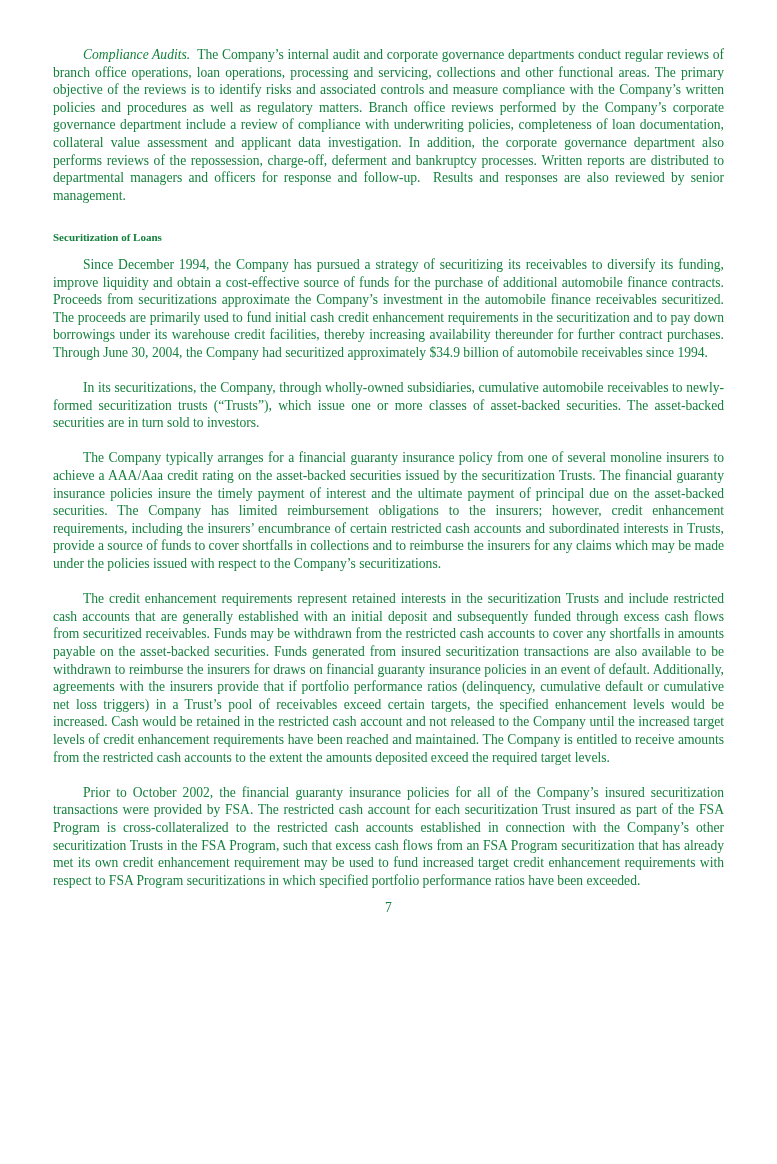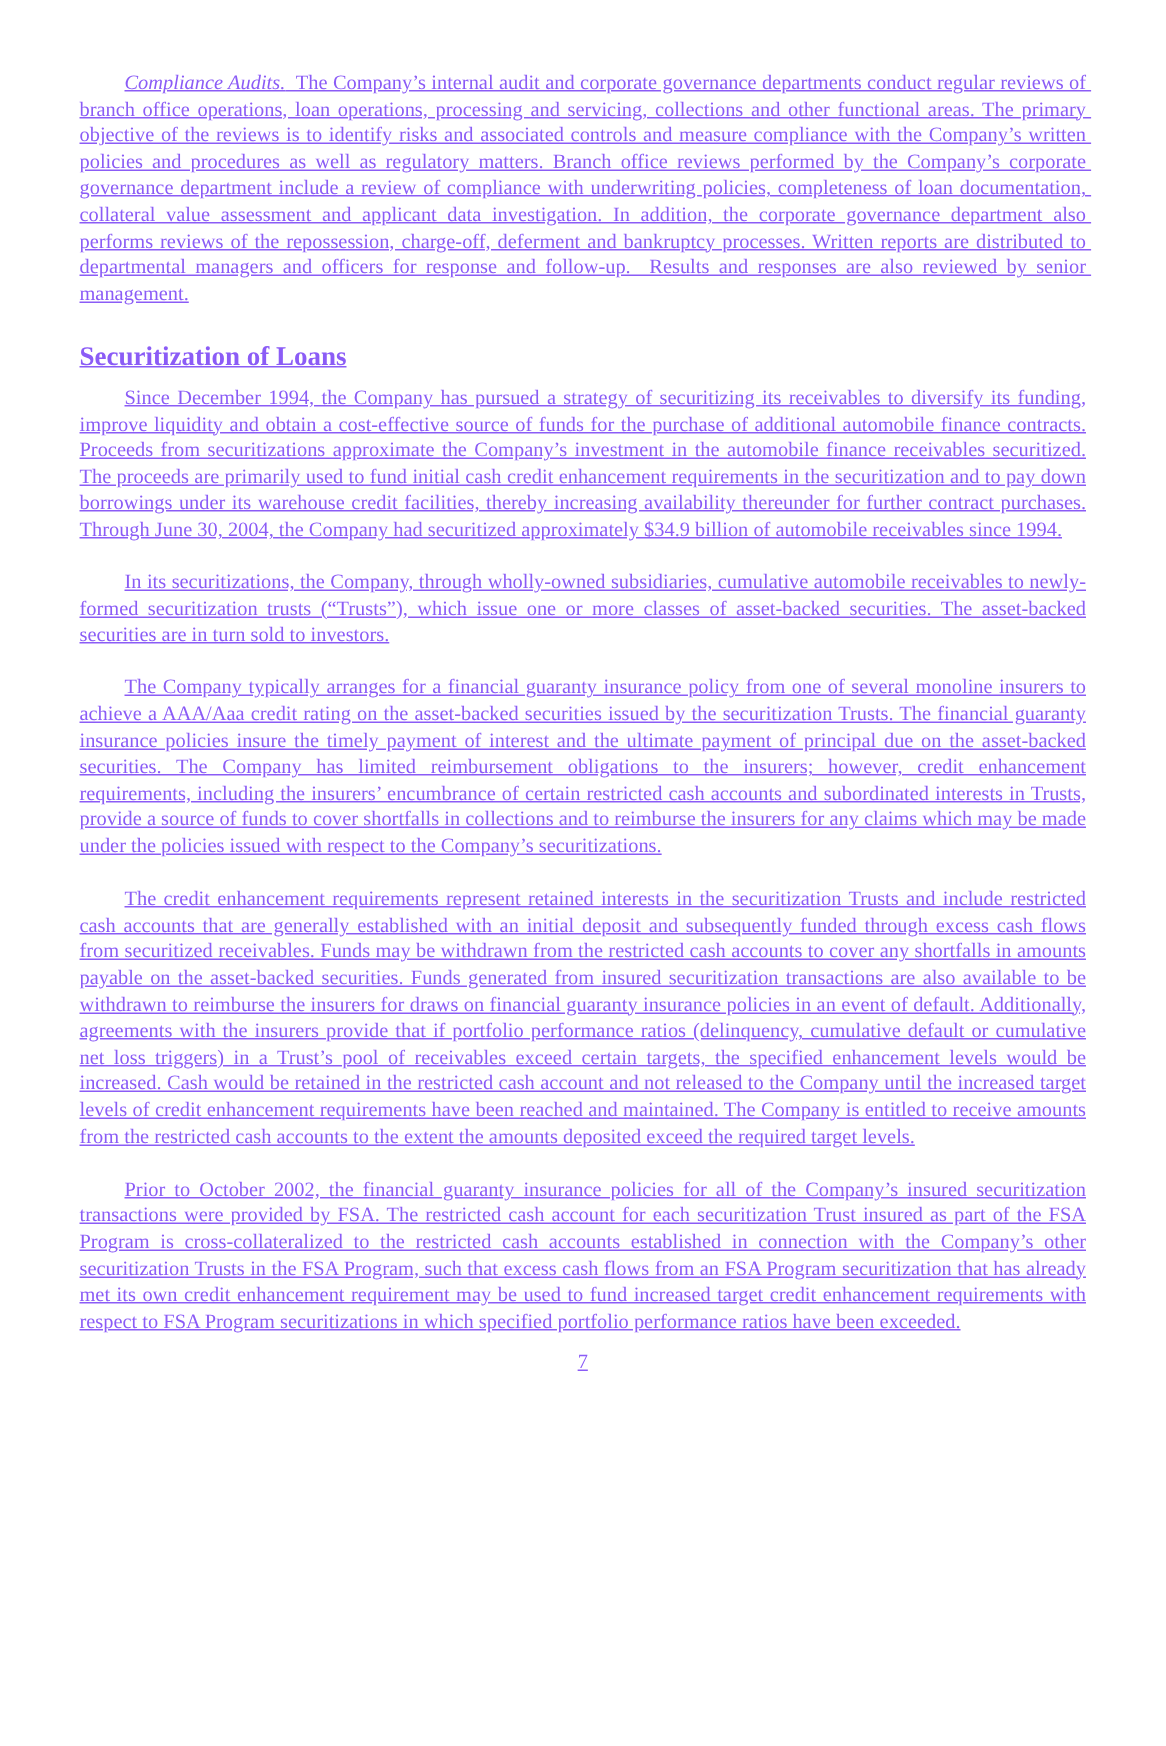--- a/index.html
+++ b/index.html
@@ -1,26 +1,26 @@
 <!DOCTYPE html>
 <html><head>
 <meta charset="utf-8">
 <style>
   html, body { margin: 0; padding: 0; background: #ffffff; }
   body { width: 777px; height: 1164px; position: relative; overflow: hidden; }
   .page {
     position: absolute; left: 53px; top: 46px; width: 671px;
     font-family: "Liberation Serif", serif;
-    font-size: 13.6px; line-height: 17.6px; color: #8b5cf6; text-decoration: underline;
+    font-size: 13.6px; line-height: 17.6px; color: #15803d;
   }
   p { margin: 0; text-align: justify; text-indent: 30px; }
   p.gap { margin-top: 17.6px; }
   .lead { font-style: italic; }
   h2 {
-    font-family: "Liberation Serif", serif; font-size: 18px; font-weight: bold;
+    font-family: "Liberation Serif", serif; font-size: 11px; font-weight: bold;
     margin: 25px 0 9px 0; line-height: 17.6px;
   }
   .pagenum { text-align: center; text-indent: 0; margin-top: 10px; }
 </style>
 </head>
 <body>
 
 <div class="page">
   <p><span class="lead">Compliance Audits.</span><span style="white-space: pre-wrap;">  The Company’s internal audit and corporate governance departments conduct regular reviews of branch office operations, loan operations, processing and servicing, collections and other functional areas. The primary objective of the reviews is to identify risks and associated controls and measure compliance with the Company’s written policies and procedures as well as regulatory matters. Branch office reviews performed by the Company’s corporate governance department include a review of compliance with underwriting policies, completeness of loan documentation, collateral value assessment and applicant data investigation. In addition, the corporate governance department also performs reviews of the repossession, charge-off, deferment and bankruptcy processes. Written reports are distributed to departmental managers and officers for response and follow-up.  Results and responses are also reviewed by senior management.</span></p>
 

